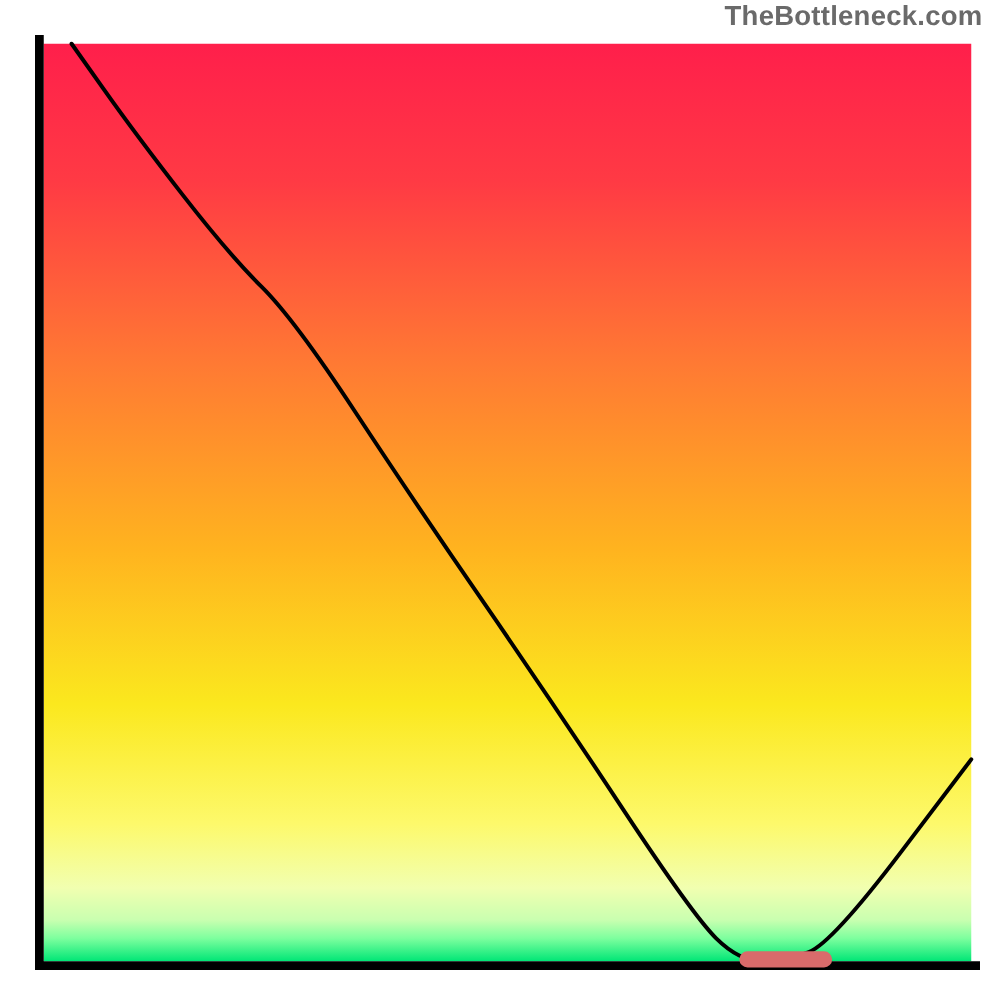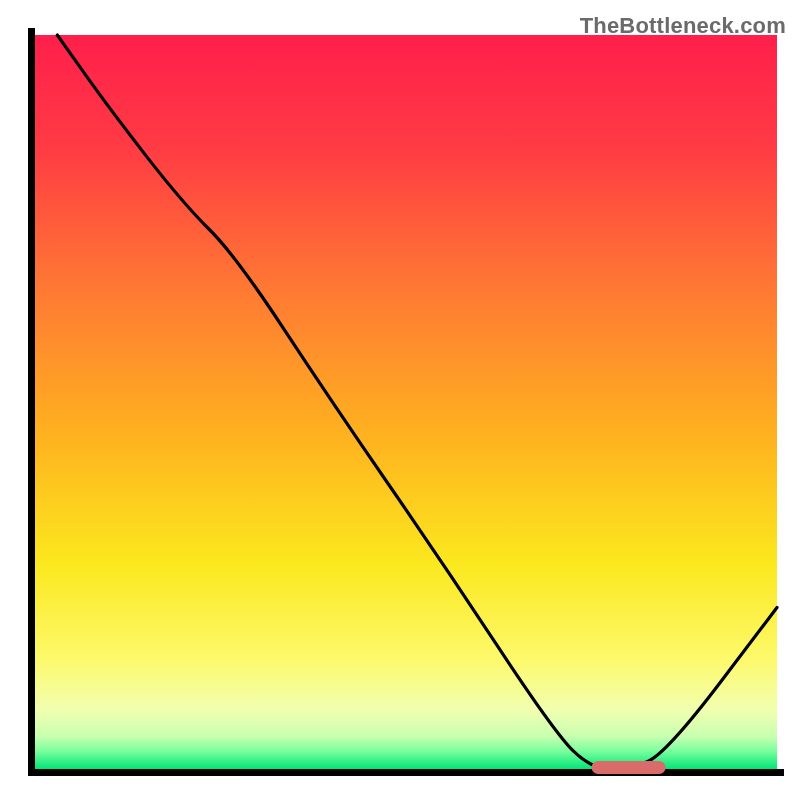--- a/index.html
+++ b/index.html
@@ -6,21 +6,21 @@
   body {
     width: 800px;
     height: 800px;
     background: #ffffff;
     font-family: Arial, Helvetica, sans-serif;
     overflow: hidden;
     position: relative;
   }
   .watermark {
     position: absolute;
-    top: 13px;
+    top: 0;
     right: 14px;
     font-size: 22px;
     font-weight: 600;
     color: #6a6a6a;
     letter-spacing: 0.2px;
     z-index: 10;
   }
   .chart-wrap {
     position: absolute;
     left: 0;

